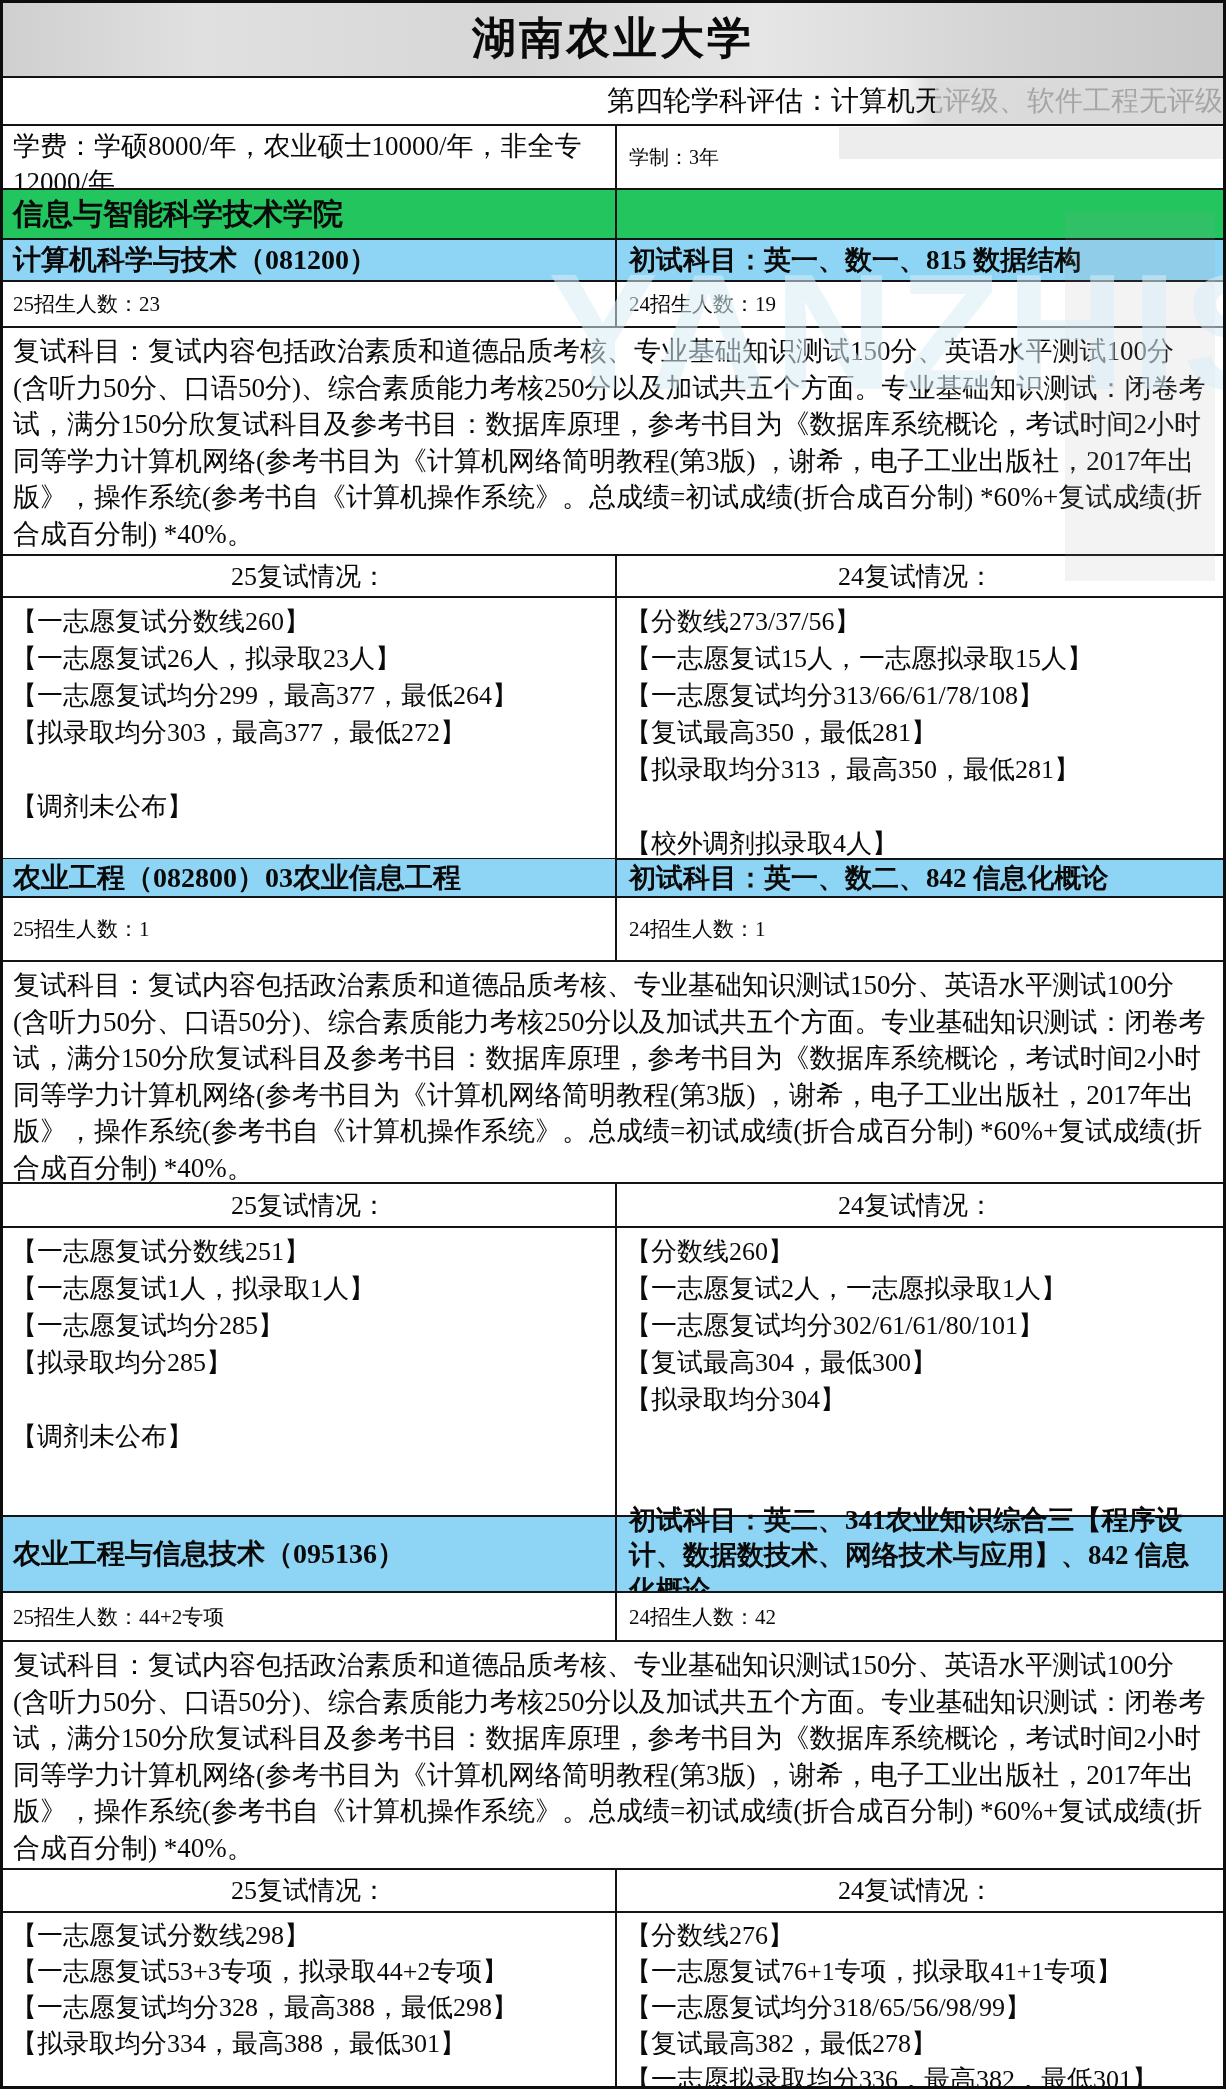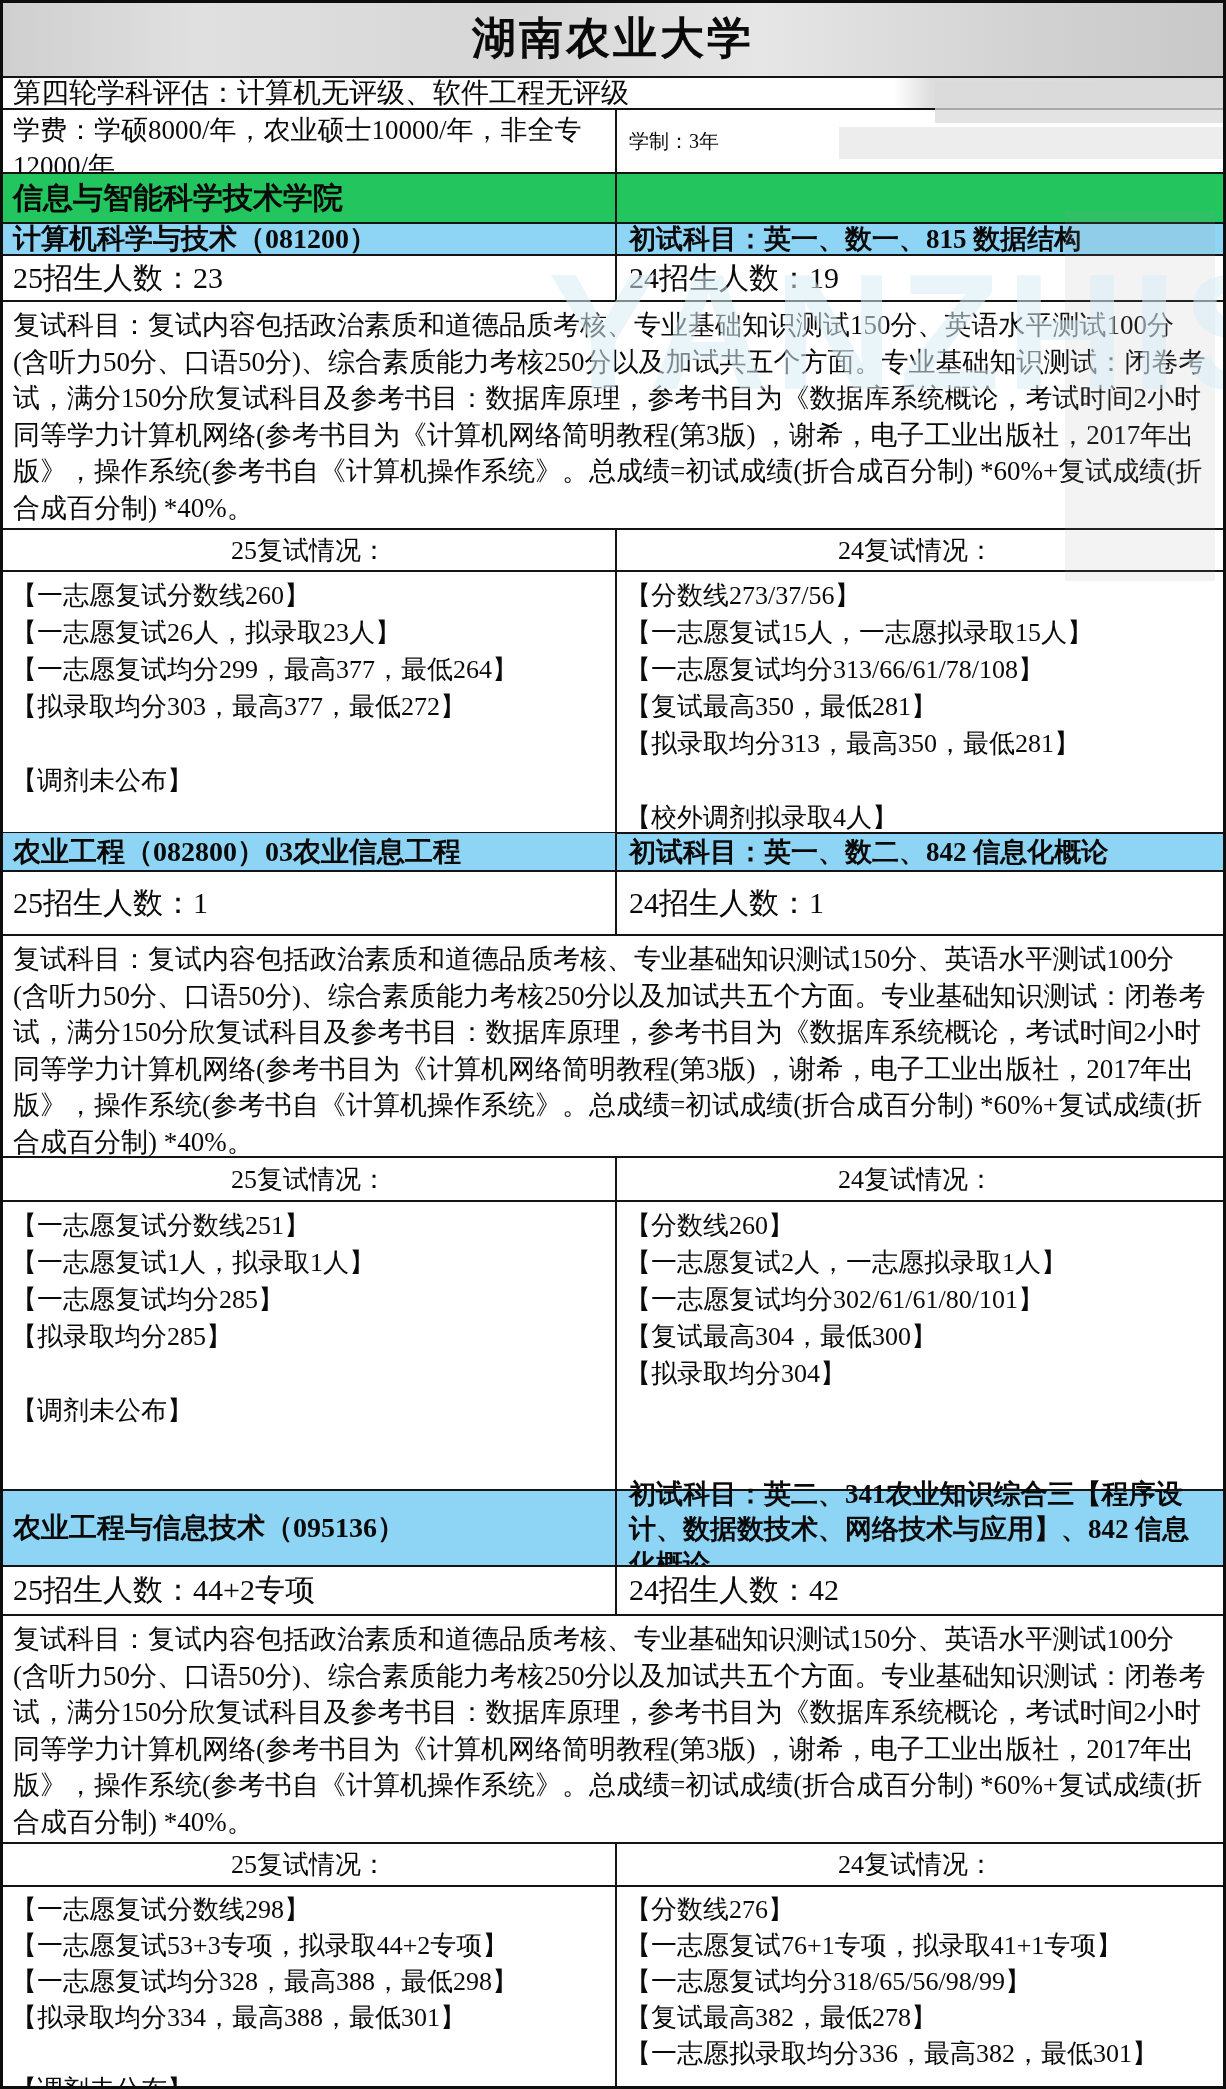--- a/index.html
+++ b/index.html
@@ -15,24 +15,24 @@
   }
   .row{display:flex;box-sizing:border-box;border-top:2px solid #141414;position:relative;z-index:2;background:#fff;}
   .row.first{border-top:none;}
   .cl{width:614px;box-sizing:border-box;border-right:2px solid #141414;padding-left:10px;}
   .cr{flex:1;box-sizing:border-box;padding-left:12px;padding-right:8px;}
   .vc{display:flex;align-items:center;}
   .full{width:100%;box-sizing:border-box;}
 
   
   .rt{height:73px;}
-  .re{height:32px;}
+  .re{height:48px;text-align:right;}
   .rf{height:64px;}
   .rc{height:50px;}
-  .rp1{height:32px;justify-content:space-between;} .ren1{height:46px;} .rpa1{height:228px;} .rsh1{height:42px;} .rls1{height:262px;}
+  .rp1{height:42px;justify-content:space-between;} .ren1{height:46px;} .rpa1{height:228px;} .rsh1{height:42px;} .rls1{height:262px;}
   .rp2{height:38px;align-items:center;} .ren2{height:64px;} .rpa2{height:222px;} .rsh2{height:44px;} .rls2{height:289px;}
   .rp3{height:76px;} .ren3{height:49px;} .rpa3{height:228px;} .rsh3{height:43px;} .rls3{height:219px;}
 
   .title-row{background:linear-gradient(90deg,#cfcfcf 0%,#e0e0e0 16%,#d6d6d6 42%,#e6e6e6 62%,#d2d2d2 84%,#c8c8c8 100%);}
   .title-text{width:100%;text-align:center;font-size:44px;font-weight:bold;letter-spacing:3px;line-height:71px;}
 
   .eval-row{background:linear-gradient(90deg,#ffffff 0%,#ffffff 73%,#dedede 76%,#d9d9d9 100%);}
   .eval-text{font-size:28px;}
 
   .fee-left{font-size:27px;line-height:36px;padding-top:2px;padding-right:14px;}
@@ -41,21 +41,21 @@
   .college-row{background:#f2f216;}
   .college-row .cl,.college-row .cr{background:#22c55e;}
   .college-text{font-size:30px;font-weight:bold;}
 
   .program-row{background:#8ed4f4;}
   .program-row .cl,.program-row .cr{background:#8ed4f4;}
   .program-text{font-size:28px;font-weight:bold;}
   .subjects-text{font-size:27px;font-weight:bold;}
   .subjects-two-line{font-size:27px;font-weight:bold;line-height:35px;padding-top:2px;}
 
-  .enroll-text{font-size:30px;}
+  .enroll-text{font-size:21px;}
 
   .para{font-size:27px;line-height:36.5px;padding:5px 14px 0 10px;text-align:left;}
 
   .sh-cell{display:flex;justify-content:center;align-items:center;font-size:26px;}
 
   .list{padding:5px 6px 0 8px;font-size:26px;}
   .list .li{height:37px;line-height:37px;white-space:nowrap;}
   .rls3 .list .li{height:36px;line-height:36px;}
 
   .watermark{

